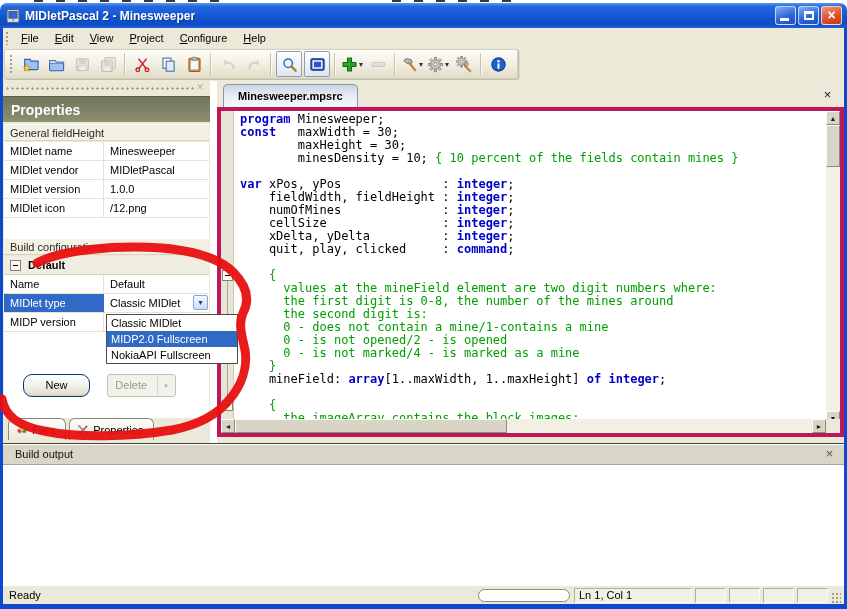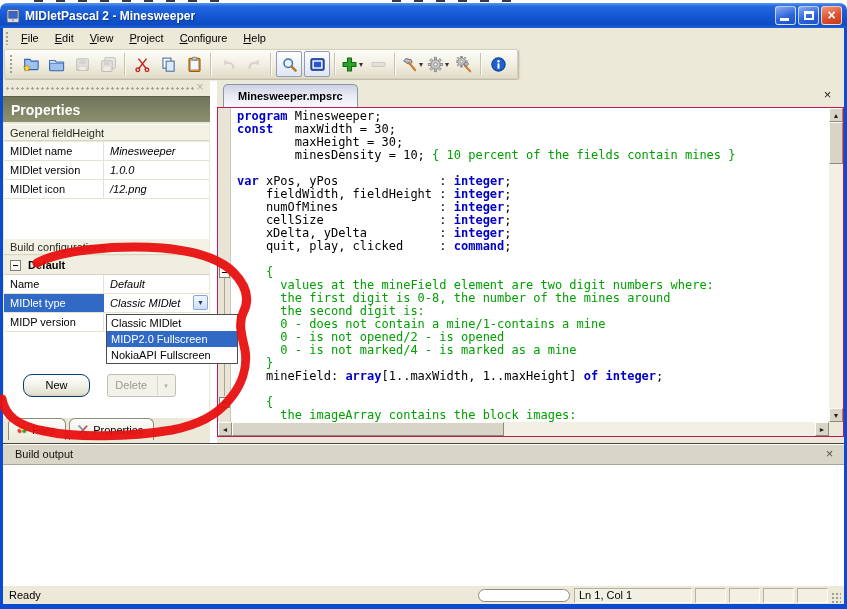--- a/index.html
+++ b/index.html
@@ -57,21 +57,21 @@
     font-size:12px; line-height:12px; text-align:center; }
   .ppanel-header { position:absolute; left:0; top:16px; width:207px; height:26px;
     background:linear-gradient(180deg,#70755a,#8d9170); color:#fff; font-weight:bold; font-size:14px;
     line-height:26px; padding-left:8px; border-top:1px solid #5c6048; }
   .sec-label { position:absolute; left:1px; width:205px; height:17px; background:#f3f1e4;
     border-top:1px solid #fff; border-bottom:1px solid #d8d4c2; font-size:11px; color:#2a2a22;
     line-height:16px; padding-left:6px; }
   .ptable { position:absolute; left:1px; width:205px; background:#fff; }
   .prow { display:flex; height:19px; border-bottom:1px solid #e6e2d2; font-size:11px; }
   .plabel { width:100px; border-right:1px solid #e6e2d2; padding:3px 0 0 6px; color:#000; }
-  .pvalue { flex:1; padding:3px 0 0 6px; position:relative;font-style:italic; }
+  .pvalue { flex:1; padding:3px 0 0 6px; position:relative; }
   .prow.sel .plabel { background:var(--sel); color:#fff; border-right-color:var(--sel); }
   .combo-btn { position:absolute; right:1px; top:1px; width:15px; height:15px; border:1px solid #86a4d8; border-radius:2px;
     background:linear-gradient(180deg,#f4f8fe,#cfdcf8); font-size:7px; color:#1c3e78; text-align:center; line-height:14px; }
   .grp-header { position:absolute; left:1px; width:205px; height:19px; background:#f0eee0;
     border-bottom:1px solid #d8d4c4; font-size:11px; font-weight:bold; line-height:18px; }
   .expand-box { position:absolute; left:6px; top:4px; width:11px; height:11px; background:#fcfbf6;
     border:1px solid #848078; }
   .expand-box::after { content:""; position:absolute; left:2px; top:4px; width:5px; height:1px; background:#000; }
   .grp-label { margin-left:24px; }
   .white-fill { position:absolute; left:1px; background:#fff; width:205px; }
@@ -92,21 +92,21 @@
   .dd-item.hl { background:var(--sel); color:#fff; }
 
   
   .editor { position:absolute; left:217px; top:80px; width:627px; height:363px; background:#ece9d8; }
   .etabbar { position:absolute; left:0; top:4px; width:627px; height:23px; }
   .etab { position:absolute; left:6px; top:0; height:23px; padding:0 14px; border:1px solid #8a94ac; border-bottom:none;
     border-radius:5px 5px 0 0; background:linear-gradient(180deg,#cdd2e4,#eceef6 55%,#f6f7fb);
     font-size:11px; font-weight:bold; line-height:22px; }
   .etab-close { position:absolute; right:10px; top:4px; width:13px; height:13px; font-size:13px; line-height:13px;
     text-align:center; color:#1a1a1a; }
-  .eclient { position:absolute; left:0; top:27px; width:627px; height:330px; border:1px solid #be185d; background:#fff; }
+  .eclient { position:absolute; left:0; top:27px; width:627px; height:330px; border:4px solid #be185d; background:#fff; }
   .gutter { position:absolute; left:0; top:0; width:13px; height:314px; background:#e9e5d6; border-right:1px solid #cdc9b8; }
   .fold-line { position:absolute; left:6px; width:1px; background:#a8a496; }
   .fold-box { position:absolute; left:1px; width:11px; height:11px; background:#fcfbf6; border:1px solid #848078; }
   .fold-box::after { content:""; position:absolute; left:2px; top:4px; width:5px; height:1px; background:#000; }
   .code { position:absolute; left:14px; top:0; right:14px; height:314px; overflow:hidden;
     font-family:"DejaVu Sans Mono",monospace; font-size:12px; line-height:13px; padding:2px 0 0 5px;
     white-space:pre; }
   .cl { height:13px; }
   .kw { color:var(--kw); font-weight:bold; }
   .cm { color:var(--cm); }
@@ -377,20 +377,24 @@
     <div class="dock-close">×</div>
     <div class="ppanel-header">Properties</div>
 
     <div class="sec-label" style="top:44px;">General fieldHeight</div>
     <div class="ptable" style="top:62px;height:96px;" id="gen-table">
         <div class="prow">
           <div class="plabel">MIDlet name</div>
           <div class="pvalue">Minesweeper</div>
         </div>
         <div class="prow">
+          <div class="plabel">MIDlet vendor</div>
+          <div class="pvalue">MIDletPascal</div>
+        </div>
+        <div class="prow">
           <div class="plabel">MIDlet version</div>
           <div class="pvalue">1.0.0</div>
         </div>
         <div class="prow">
           <div class="plabel">MIDlet icon</div>
           <div class="pvalue">/12.png</div>
         </div>
       </div>
 
     <div class="sec-label" style="top:158px;">Build configurations</div>

